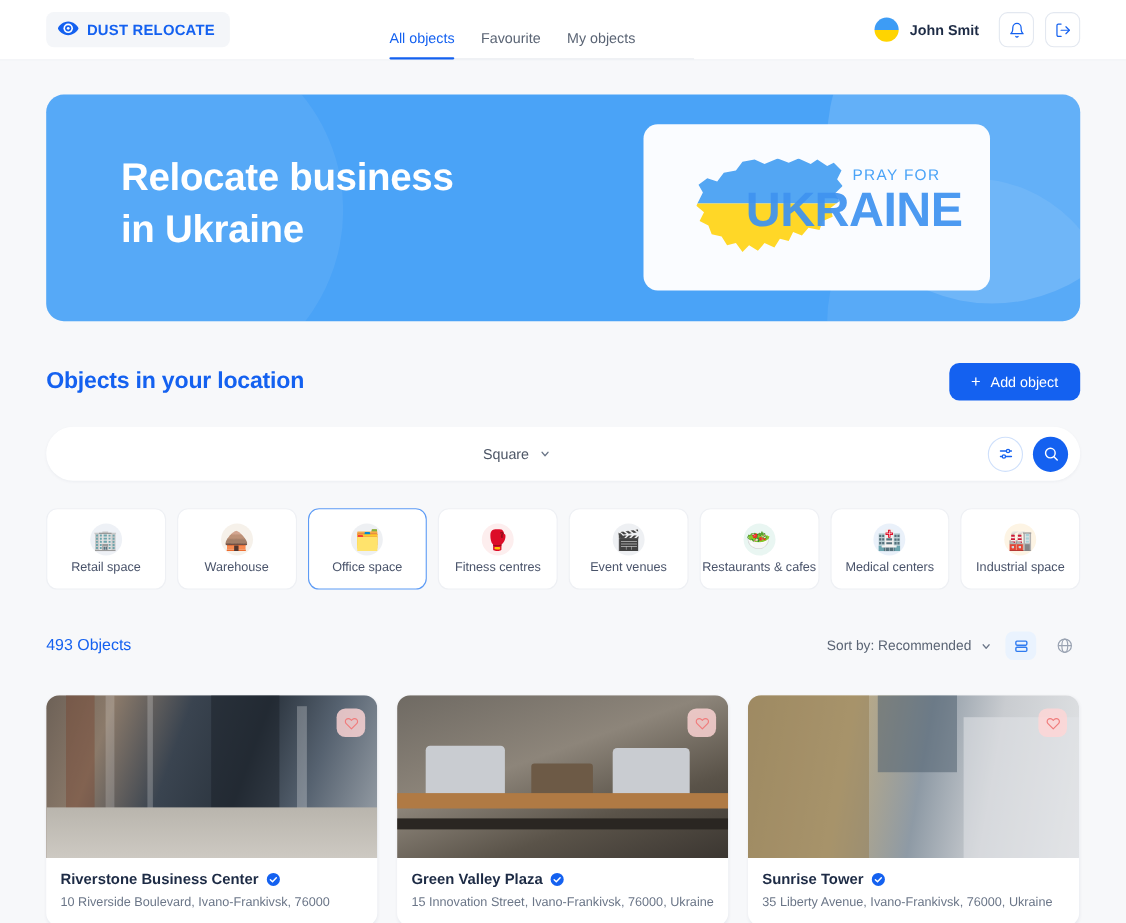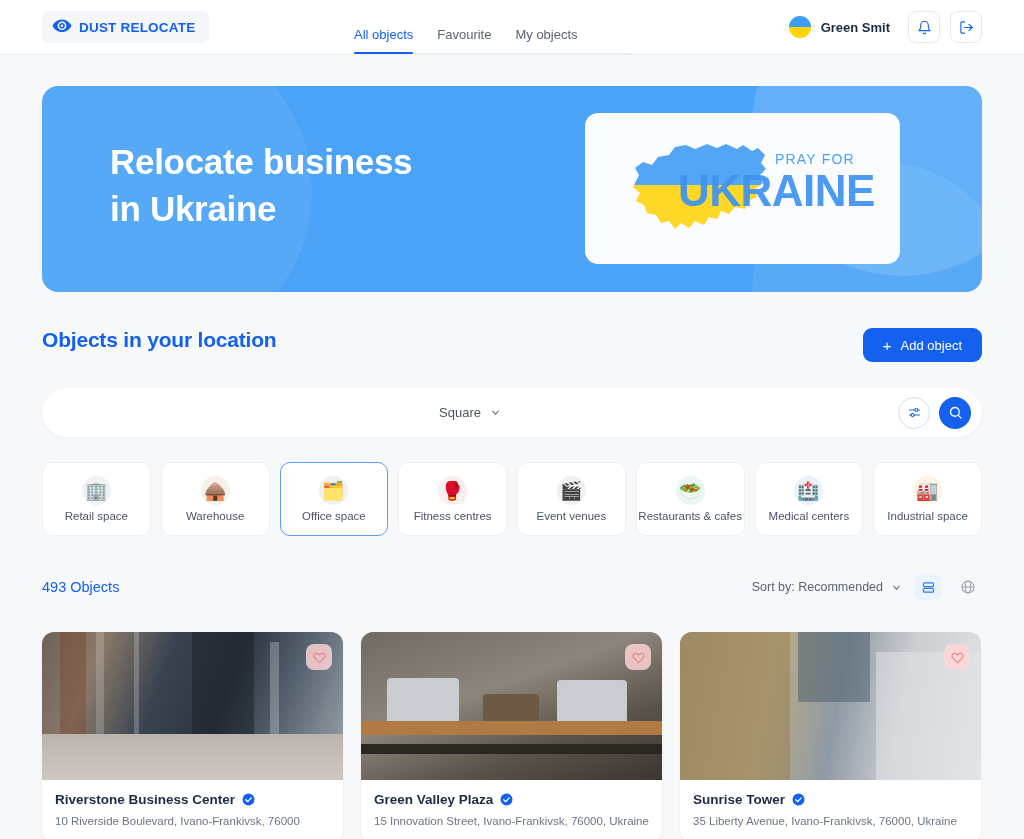--- a/index.html
+++ b/index.html
@@ -79,21 +79,21 @@
     letter-spacing: 1.2px; font-weight: normal;
   }
   .pray-ukraine {
     position: absolute; left: 93px; top: 53px; font-size: 44px; font-weight: bold;
     color: #3f93f0; letter-spacing: -0.5px; opacity: .93;
   }
 
   
   .section-head {
     position: absolute; left: 42px; top: 328px; width: 940px; height: 38px;
-    display: flex; 
+    display: flex; align-items: center;
   }
   .section-title { font-size: 21px; font-weight: bold; color: #1461f0; letter-spacing: -.2px; }
   .add-btn {
     margin-left: auto; background: #1461f0; color: #fff; border: none; border-radius: 9px;
     height: 34px; padding: 0 20px; font-size: 13px; font-family: inherit;
     display: flex; align-items: center; gap: 9px; cursor: pointer;
   }
   .plus { font-size: 15px; line-height: 1; }
 
   
@@ -207,21 +207,21 @@
       <div class="nav-item">
         <span>Favourite</span>
       </div>
       <div class="nav-item">
         <span>My objects</span>
       </div>
     </div>
 
     <div class="header-right">
       <div class="avatar"></div>
-      <span class="user-name">Green Smit</span>
+      <span class="user-name">John Smit</span>
       <div class="icon-btn">
         <svg width="15" height="15" viewBox="0 0 24 24" fill="none" stroke="#1461f0" stroke-width="1.8" stroke-linecap="round" stroke-linejoin="round">
           <path d="M18 8A6 6 0 0 0 6 8c0 7-3 9-3 9h18s-3-2-3-9"></path>
           <path d="M13.7 21a2 2 0 0 1-3.4 0"></path>
         </svg>
       </div>
       <div class="icon-btn">
         <svg width="15" height="15" viewBox="0 0 24 24" fill="none" stroke="#1461f0" stroke-width="1.8" stroke-linecap="round" stroke-linejoin="round">
           <path d="M9 21H5a2 2 0 0 1-2-2V5a2 2 0 0 1 2-2h4"></path>
           <polyline points="16 17 21 12 16 7"></polyline>

